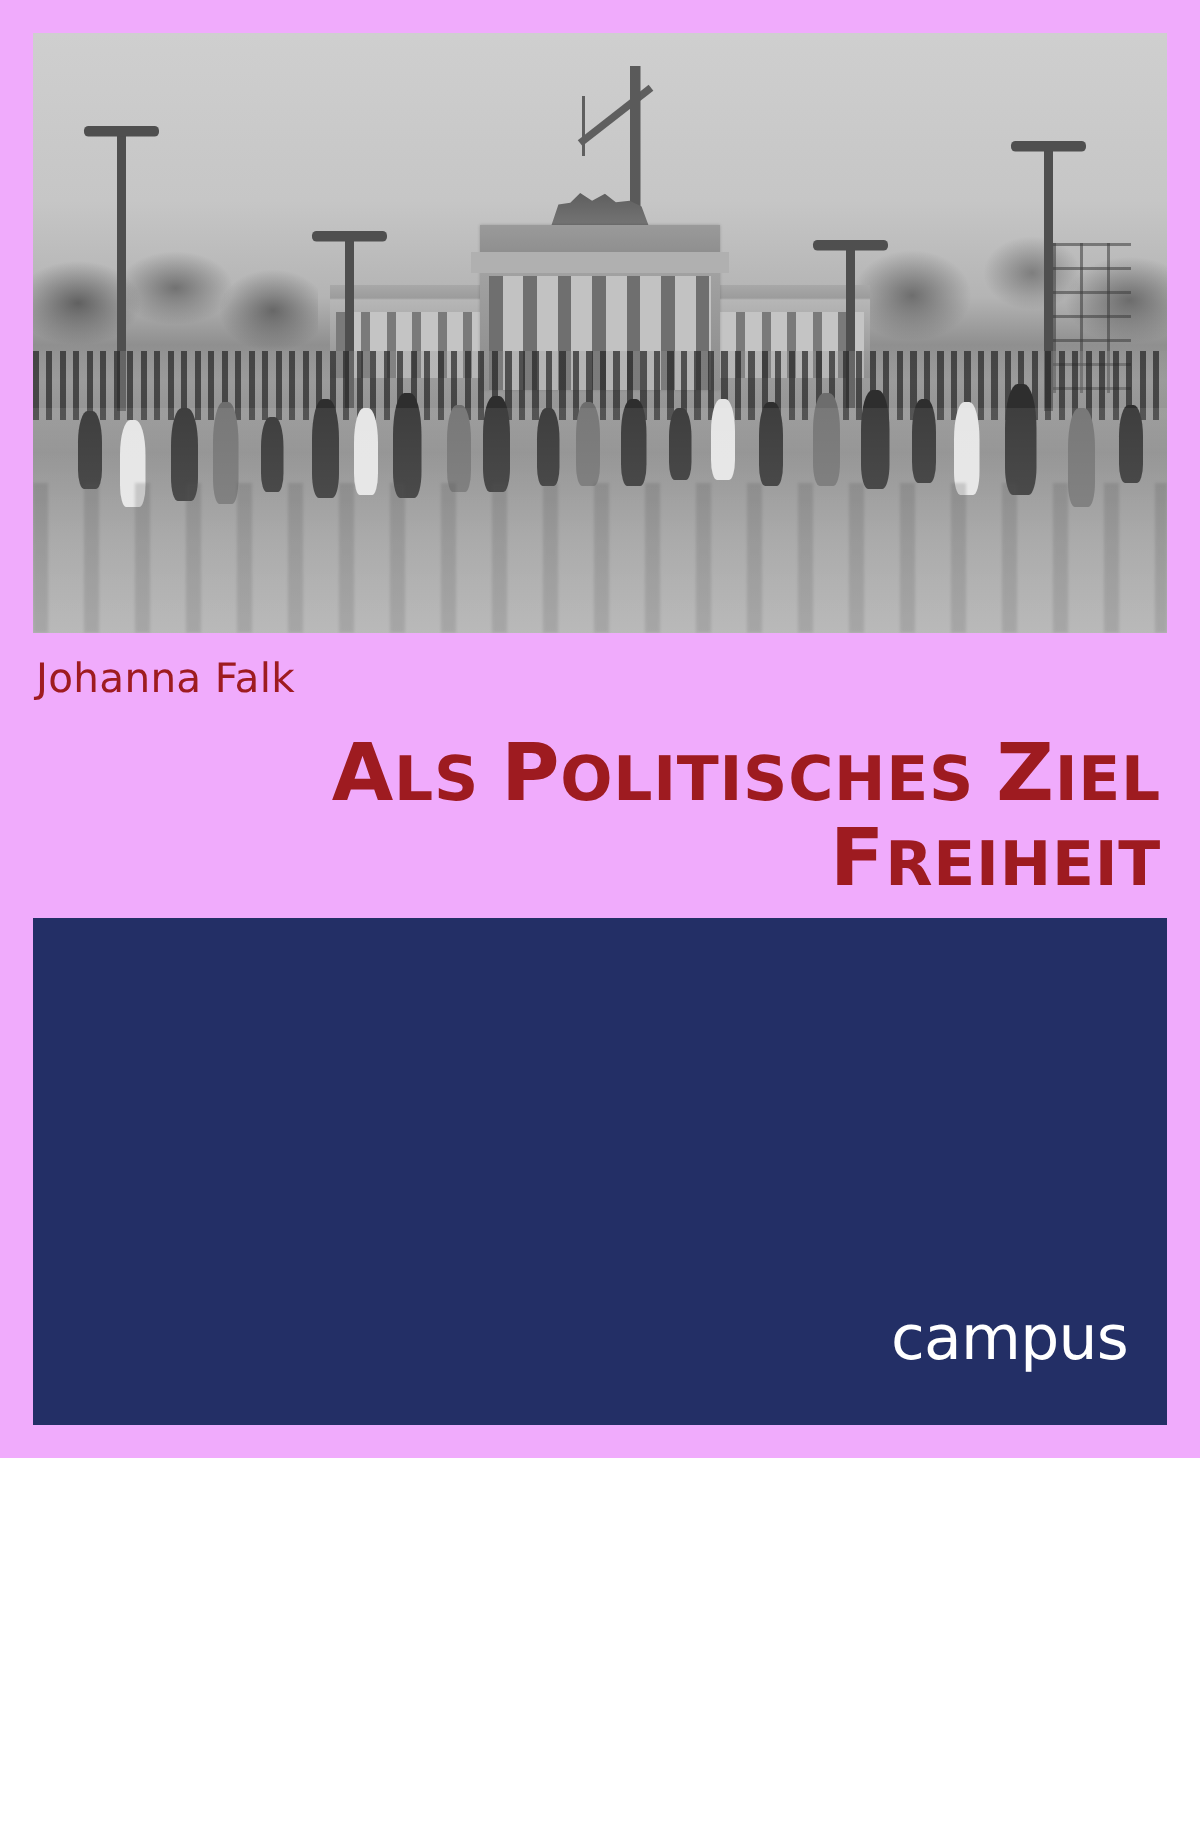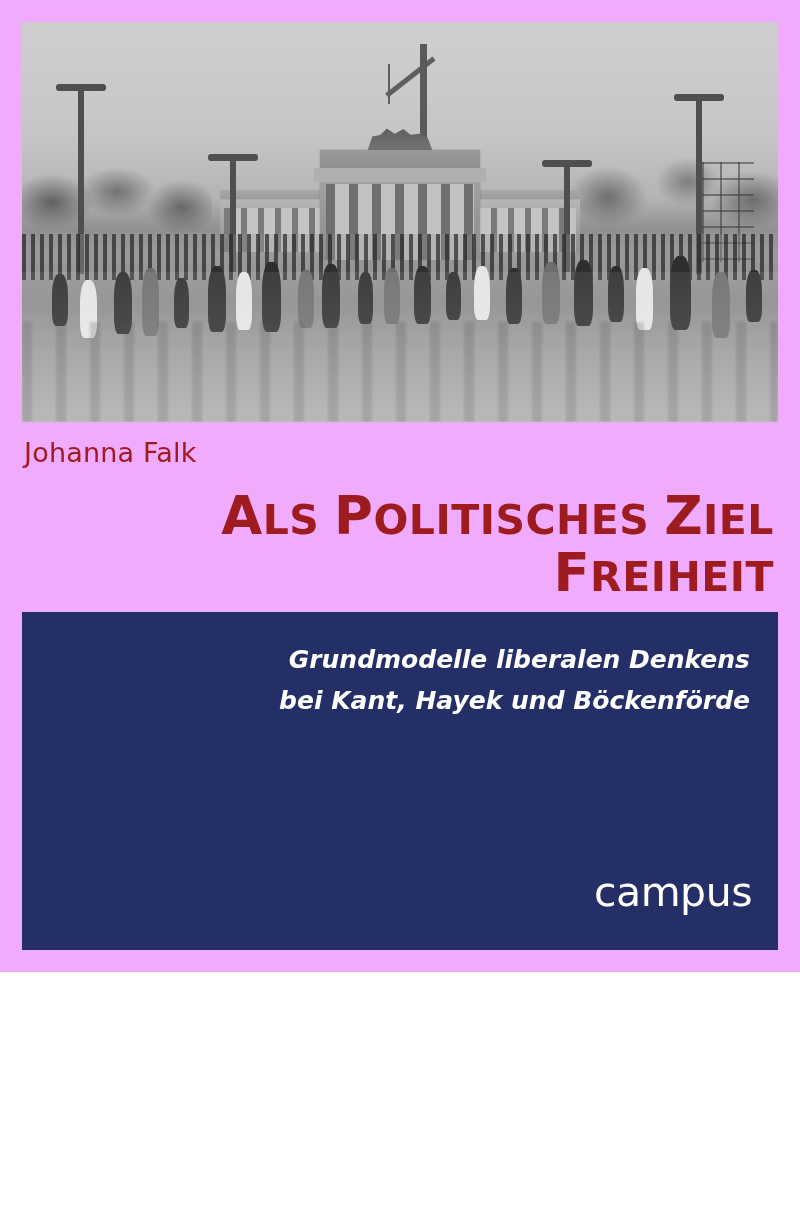--- a/index.html
+++ b/index.html
@@ -345,20 +345,16 @@
   </div>
 
   <div class="author">Johanna Falk</div>
 
   <div class="title-block">
     <div class="title-line"><span class="cap">A</span><span class="sc">LS</span><span class="sc"> </span><span class="cap">P</span><span class="sc">OLITISCHES</span><span class="sc"> </span><span class="cap">Z</span><span class="sc">IEL</span></div>
     <div class="title-line"><span class="cap">F</span><span class="sc">REIHEIT</span></div>
   </div>
 
   <div class="panel">
-    <div class="subtitle">
-      <div>Grundmodelle liberalen Denkens</div>
-      <div>bei Kant, Hayek und Böckenförde</div>
-    </div>
     <div class="logo">campus</div>
   </div>
 
 </div>
 
 </body></html>

